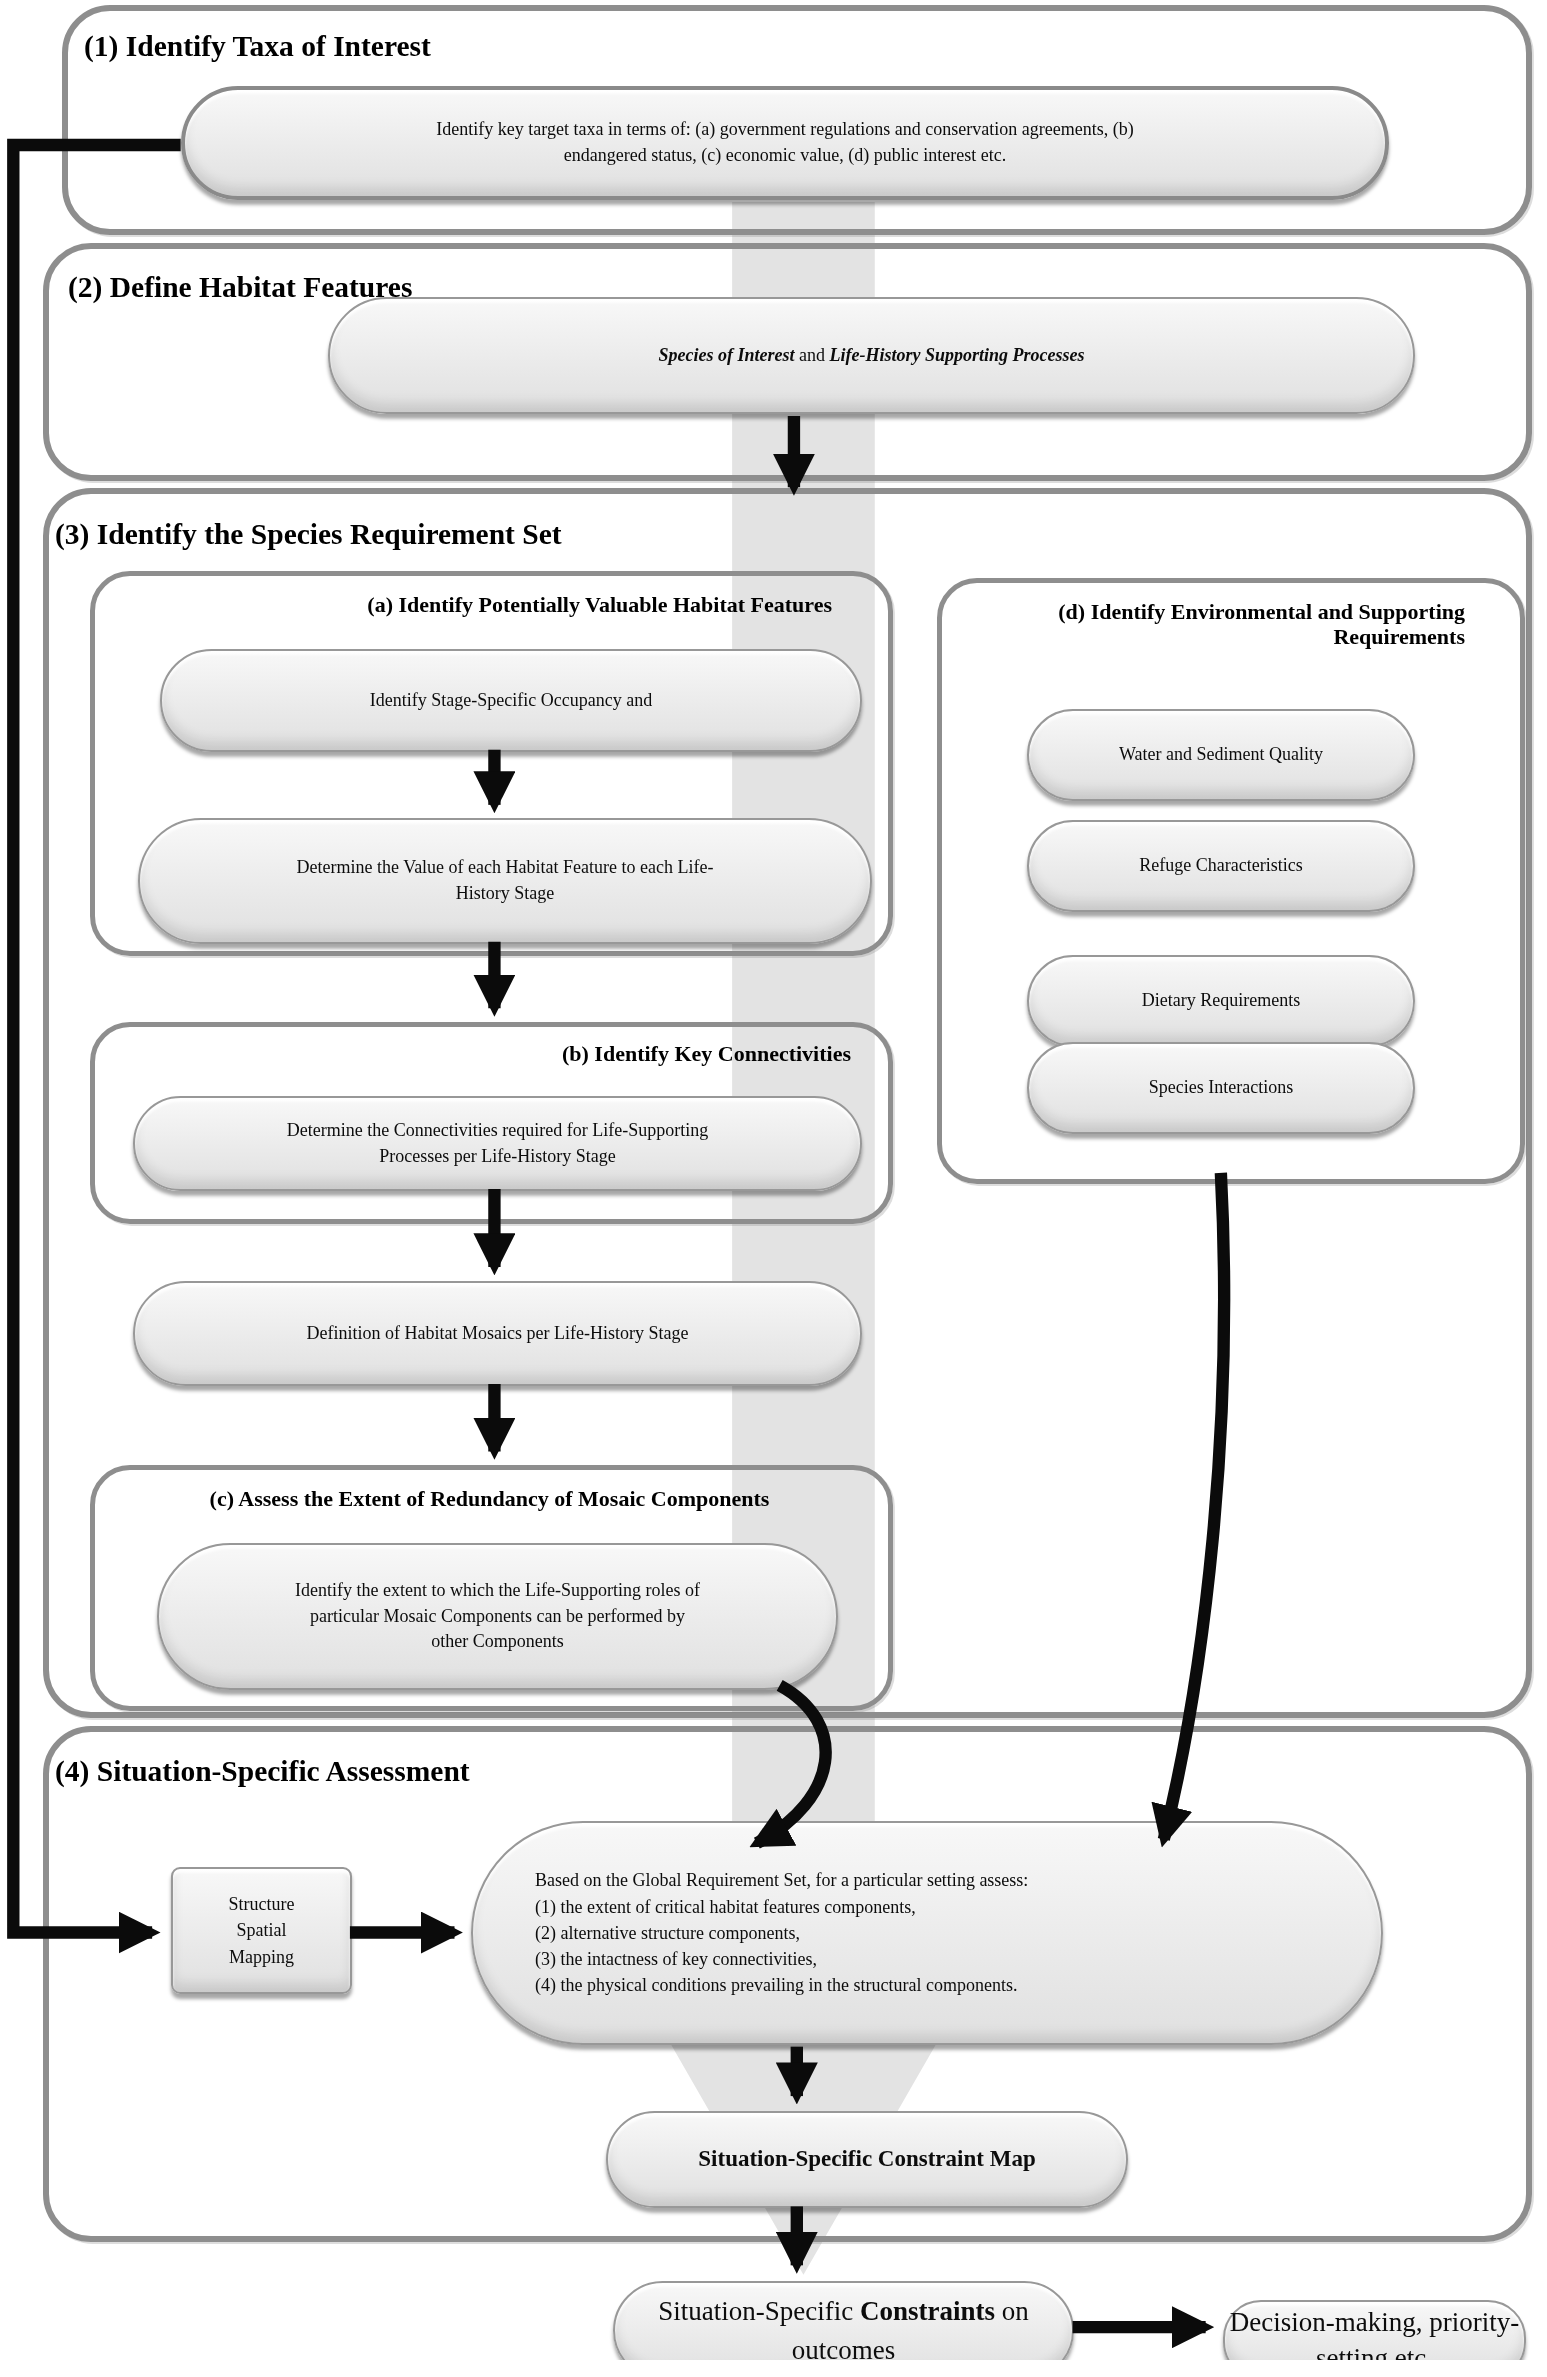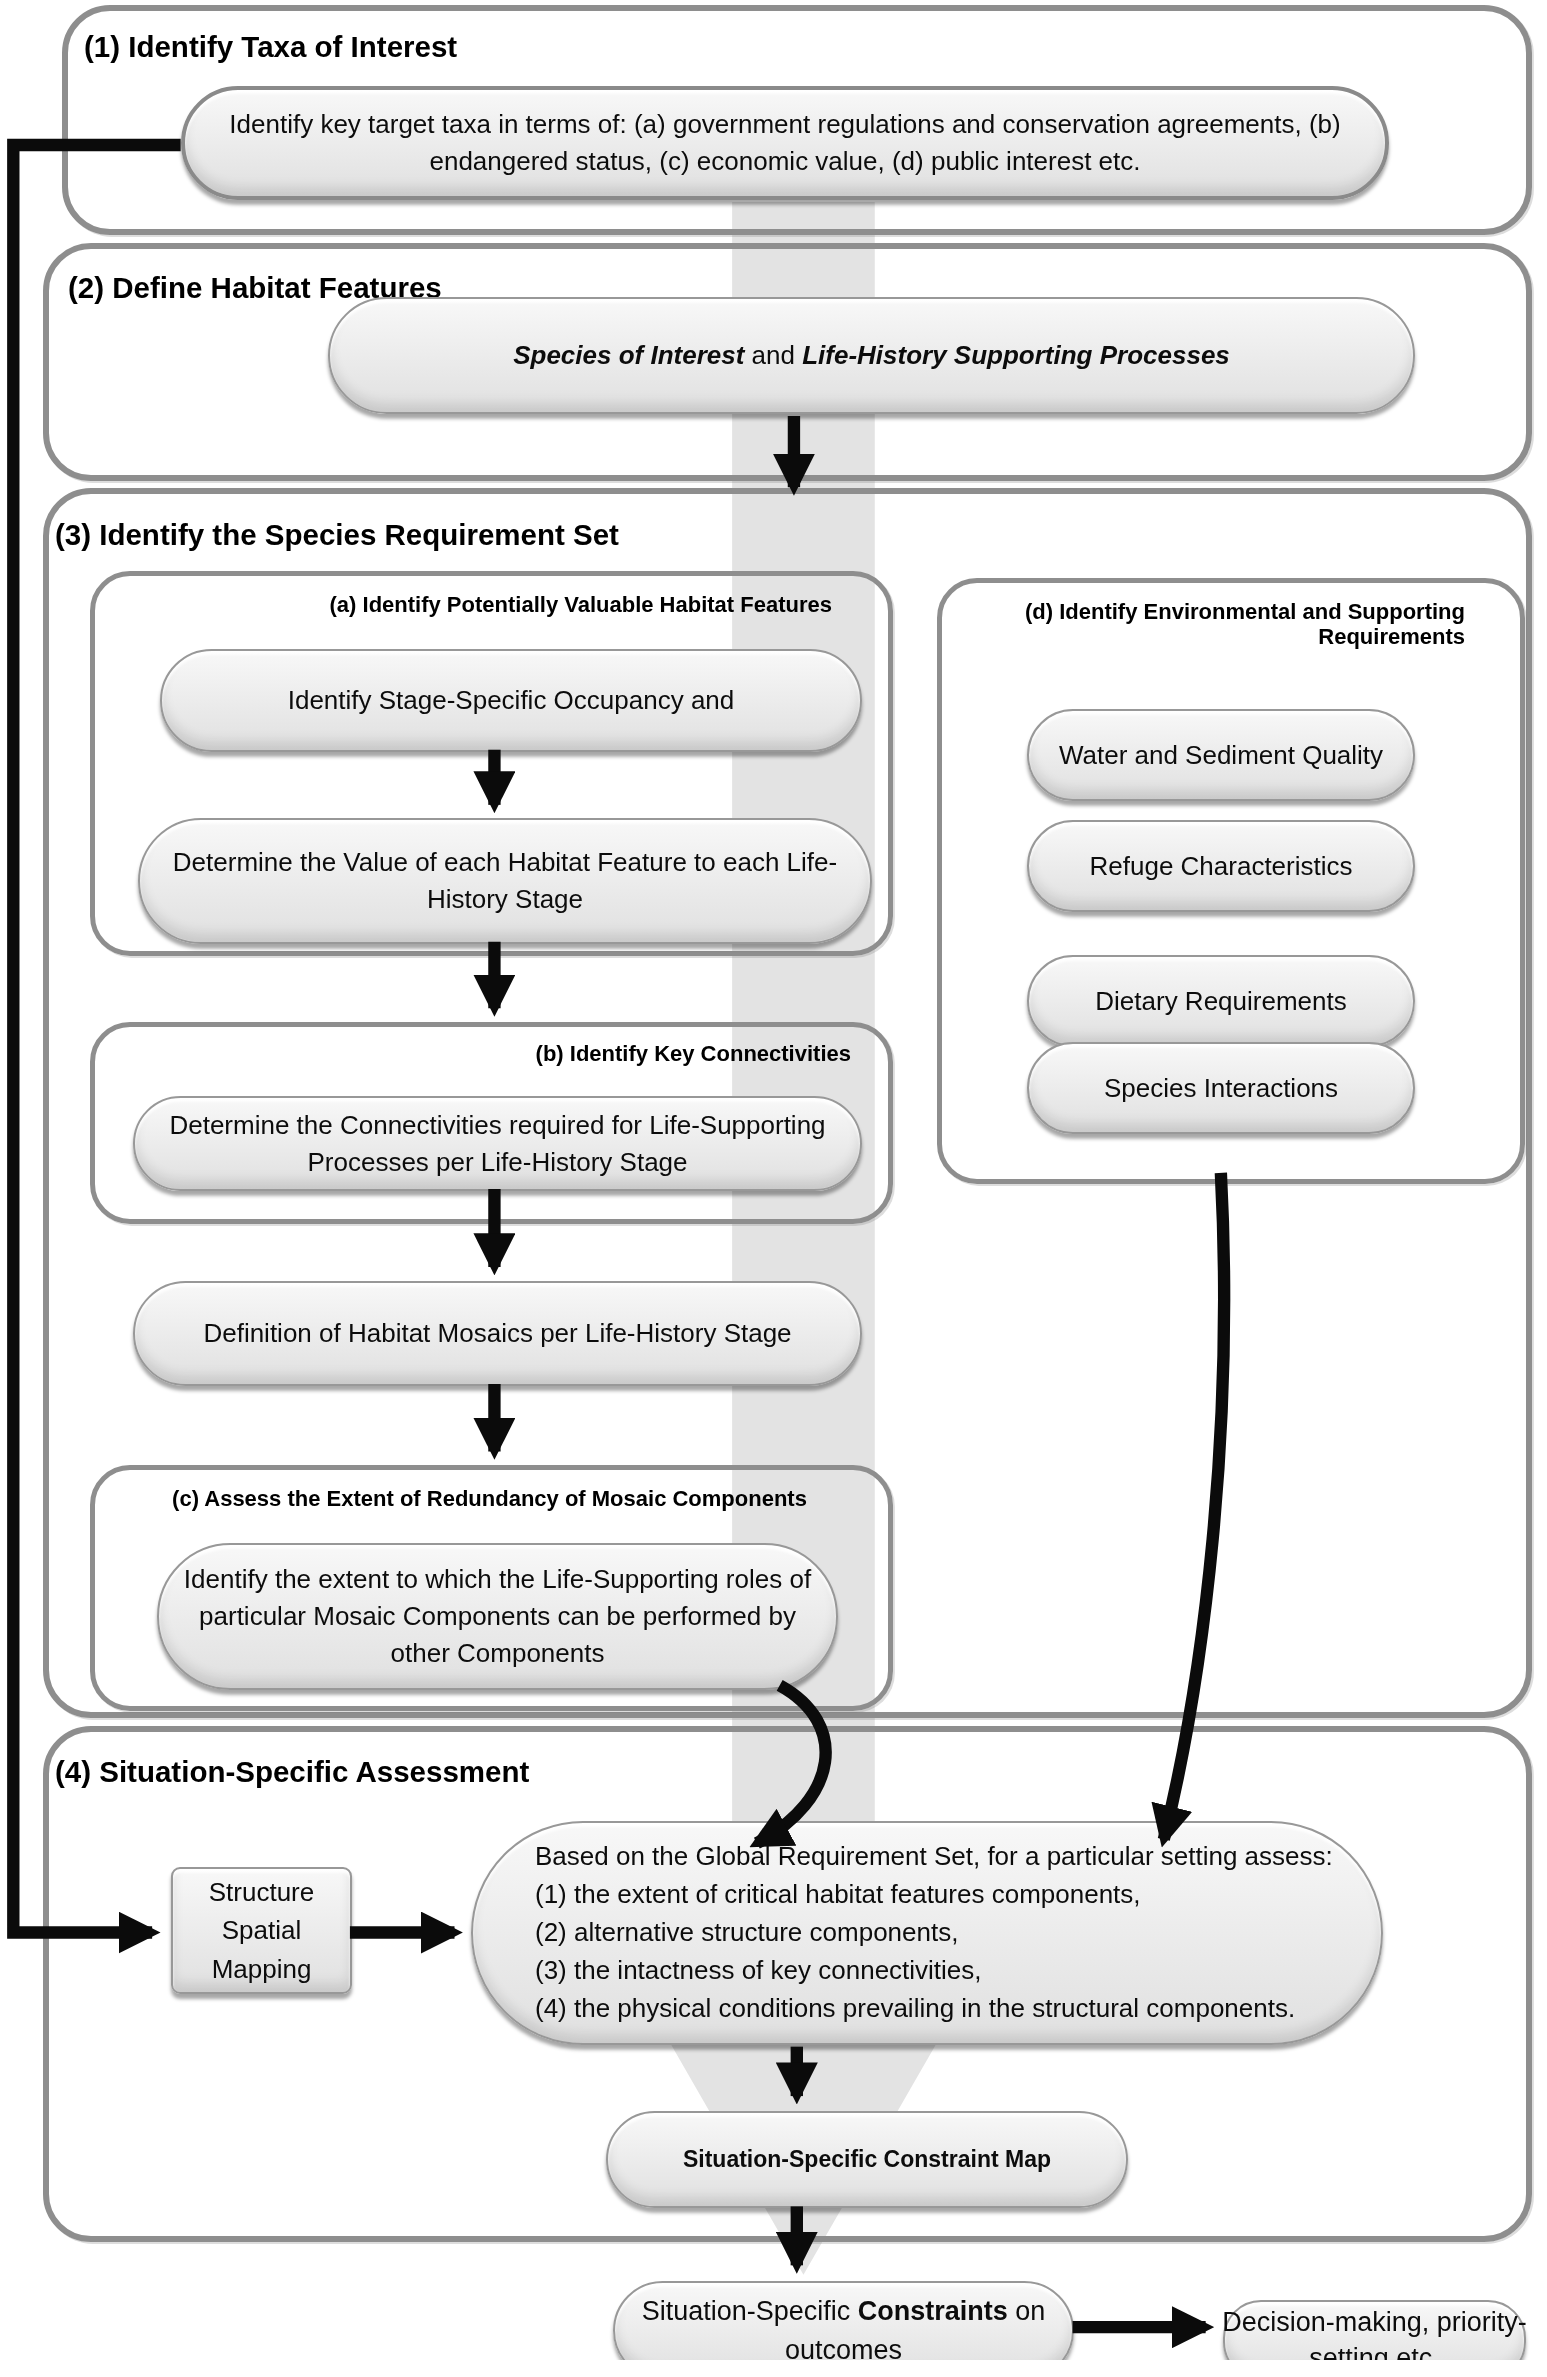--- a/index.html
+++ b/index.html
@@ -1,34 +1,34 @@
 <!DOCTYPE html>
 <html style="font-size:15px"><head>
 <meta charset="utf-8">
 <style>
   html,body{margin:0;padding:0;background:#ffffff;}
   #stage{
     position:relative;width:1547px;height:2360px;background:#ffffff;overflow:hidden;
-    font-family:Liberation Sans, sans-serif;color:#0b0b0b;
+    font-family:Liberation Serif, serif;color:#0b0b0b;
   }
   svg.layer{position:absolute;left:0;top:0;width:1547px;height:2378px;}
   #bg-layer{z-index:0;}
   #connector-layer{z-index:40;pointer-events:none;}
   .box{
     position:absolute;border:6.7px solid #8e8e8e;border-radius:48px;background:transparent;z-index:2;
     box-shadow:1.9px 1.9px 0 rgba(120,120,120,.25);
   }
   .subbox{border-width:5.7px;border-radius:40px;z-index:3;}
   .sec-title{
     position:absolute;font-weight:bold;font-size:29.5px;line-height:1.15;color:#000;z-index:6;white-space:nowrap;
   }
   .sub-title{font-size:22px;}
   .pill{
     position:absolute;z-index:10;display:flex;flex-direction:column;justify-content:center;align-items:center;
-    text-align:center;font-size:26px;line-height:1.42;color:#0c0c0c;
+    text-align:center;font-size:18px;line-height:1.42;color:#0c0c0c;
     background:linear-gradient(180deg,#f8f8f8 0%,#ededed 45%,#e0e0e0 100%);
     border:2.9px solid #989898;border-radius:950px;
     box-shadow:0 4.8px 3.8px rgba(0,0,0,.35), inset 0 3.8px 2.9px rgba(255,255,255,.95), inset 0 -8.6px 11.4px rgba(0,0,0,.10);
   }
   .pill .ln{white-space:nowrap;}
   .bi{font-weight:bold;font-style:italic;}
   .b{font-weight:bold;}
   .left-align{align-items:flex-start;text-align:left;}
 </style>
 </head>

